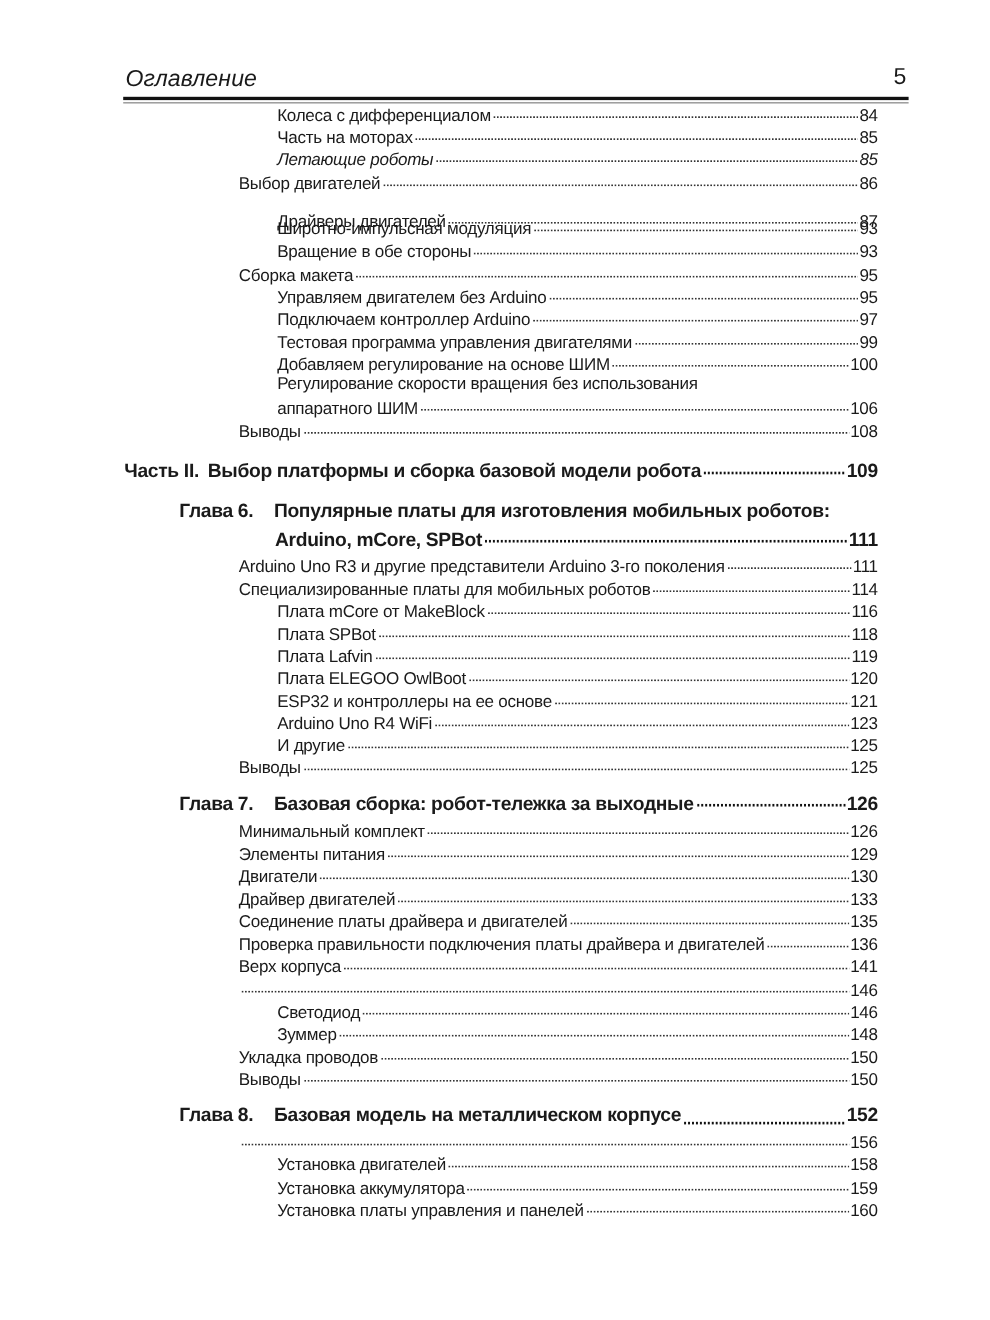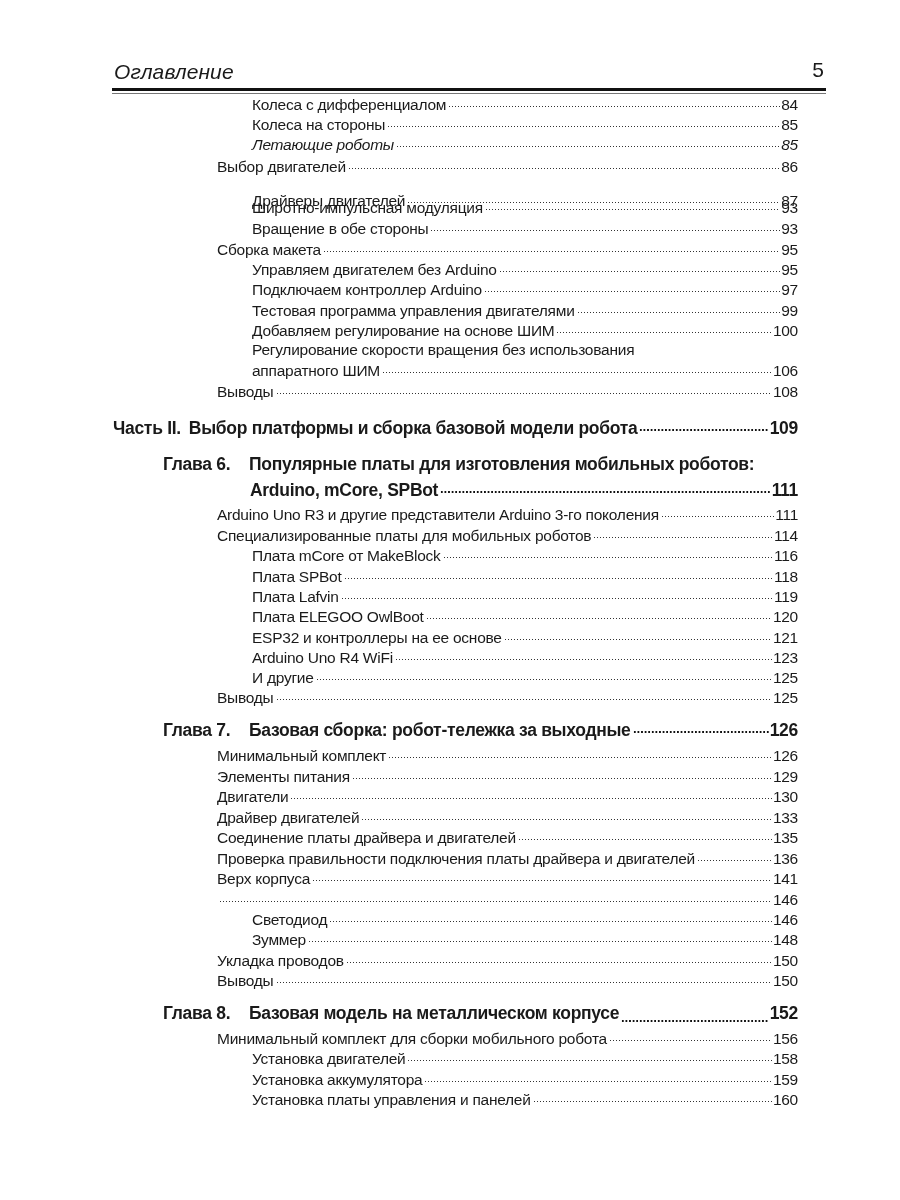--- a/index.html
+++ b/index.html
@@ -119,21 +119,21 @@
 <div class="header-rule"></div>
 <div class="header-rule2"></div>
 
 <div class="toc" id="toc">
     <div class="row lvl-sub" style="left: 252px; top: 94px; width: 546px;">
       <span class="t"><span>Колеса с дифференциалом</span></span>
       <span class="dots"></span>
       <span class="p">84</span>
     </div>
     <div class="row lvl-sub" style="left: 252px; top: 114px; width: 546px;">
-      <span class="t"><span>Колеса на стороны</span></span>
+      <span class="t"><span>Часть на моторах</span></span>
       <span class="dots"></span>
       <span class="p">85</span>
     </div>
     <div class="row lvl-sub" style="left: 252px; top: 134px; width: 546px; font-style: italic;">
       <span class="t"><span>Летающие роботы</span></span>
       <span class="dots"></span>
       <span class="p">85</span>
     </div>
     <div class="row lvl-sec" style="left: 217px; top: 156px; width: 581px;">
       <span class="t"><span>Выбор двигателей</span></span>
@@ -319,21 +319,20 @@
       <span class="t"><span>Выводы</span></span>
       <span class="dots"></span>
       <span class="p">150</span>
     </div>
     <div class="row lvl-ch" style="left: 163px; top: 1001px; width: 635px; align-items: flex-end;">
       <span class="t"><span class="ch-label">Глава 8.</span><span>Базовая модель на металлическом корпусе</span></span>
       <span class="dots"></span>
       <span class="p">152</span>
     </div>
     <div class="row lvl-sec" style="left: 217px; top: 1028px; width: 581px;">
-      <span class="t"><span>Минимальный комплект для сборки мобильного робота</span></span>
       <span class="dots"></span>
       <span class="p">156</span>
     </div>
     <div class="row lvl-sub" style="left: 252px; top: 1048px; width: 546px;">
       <span class="t"><span>Установка двигателей</span></span>
       <span class="dots"></span>
       <span class="p">158</span>
     </div>
     <div class="row lvl-sub" style="left: 252px; top: 1069px; width: 546px;">
       <span class="t"><span>Установка аккумулятора</span></span>

